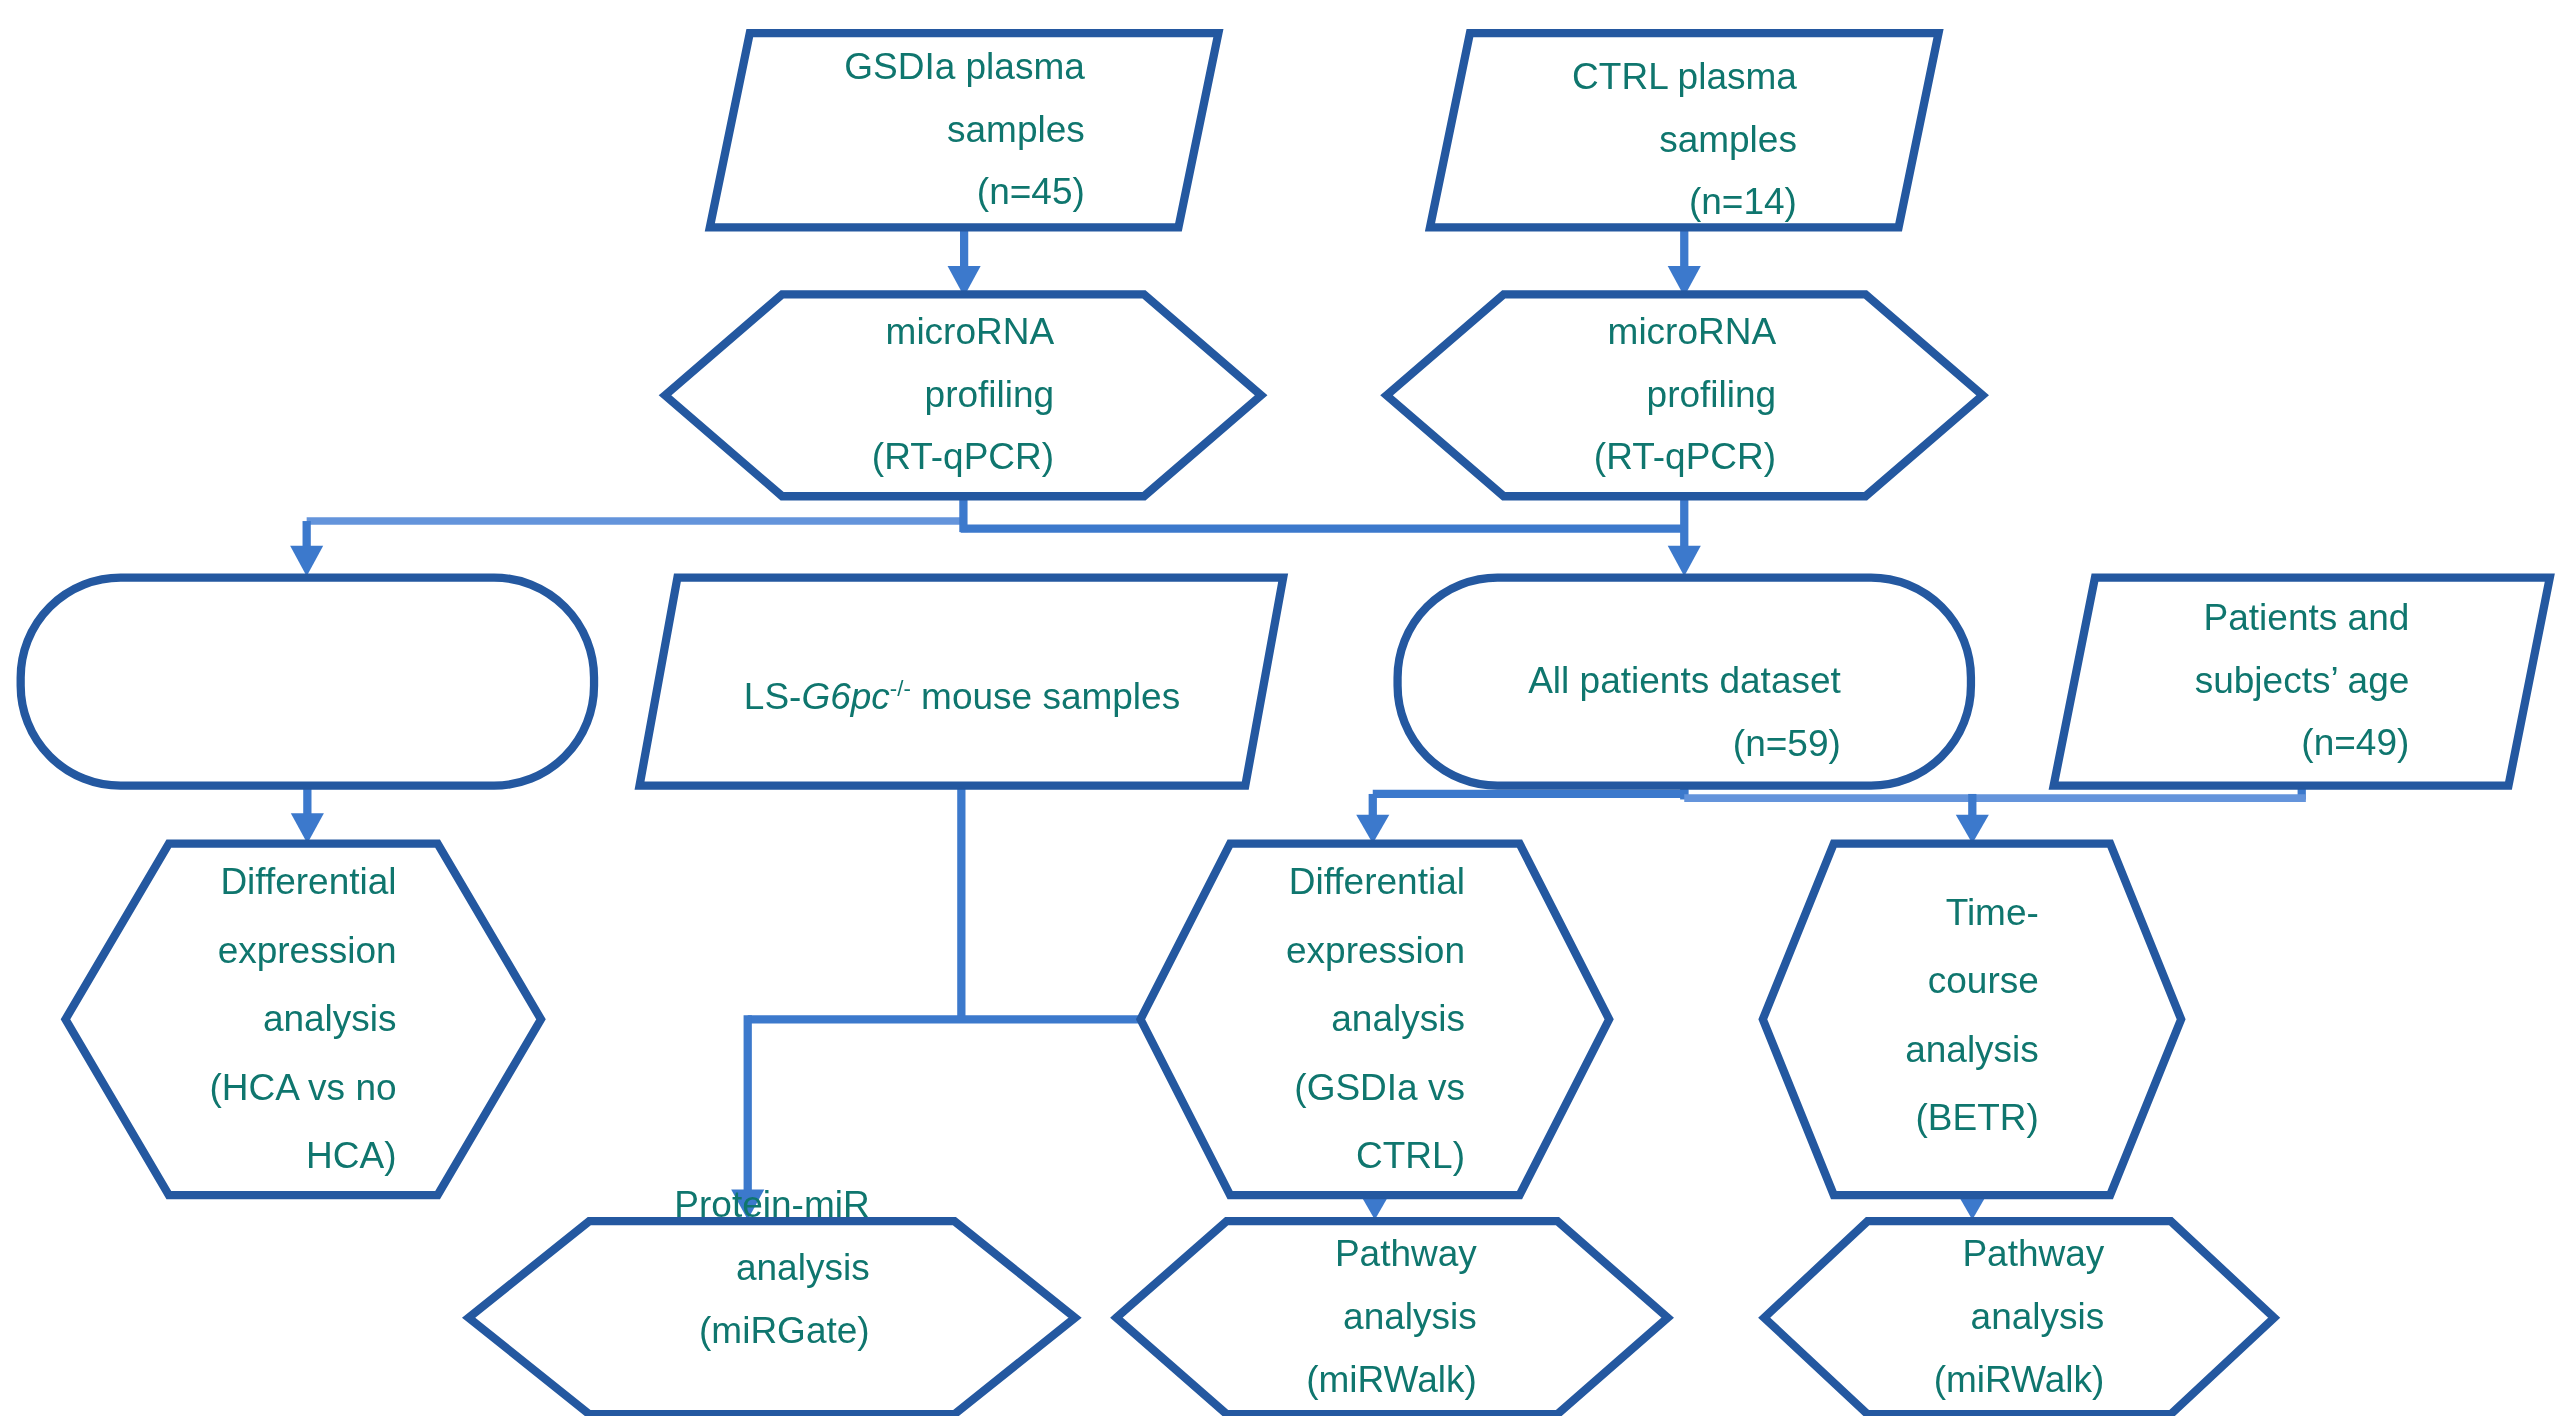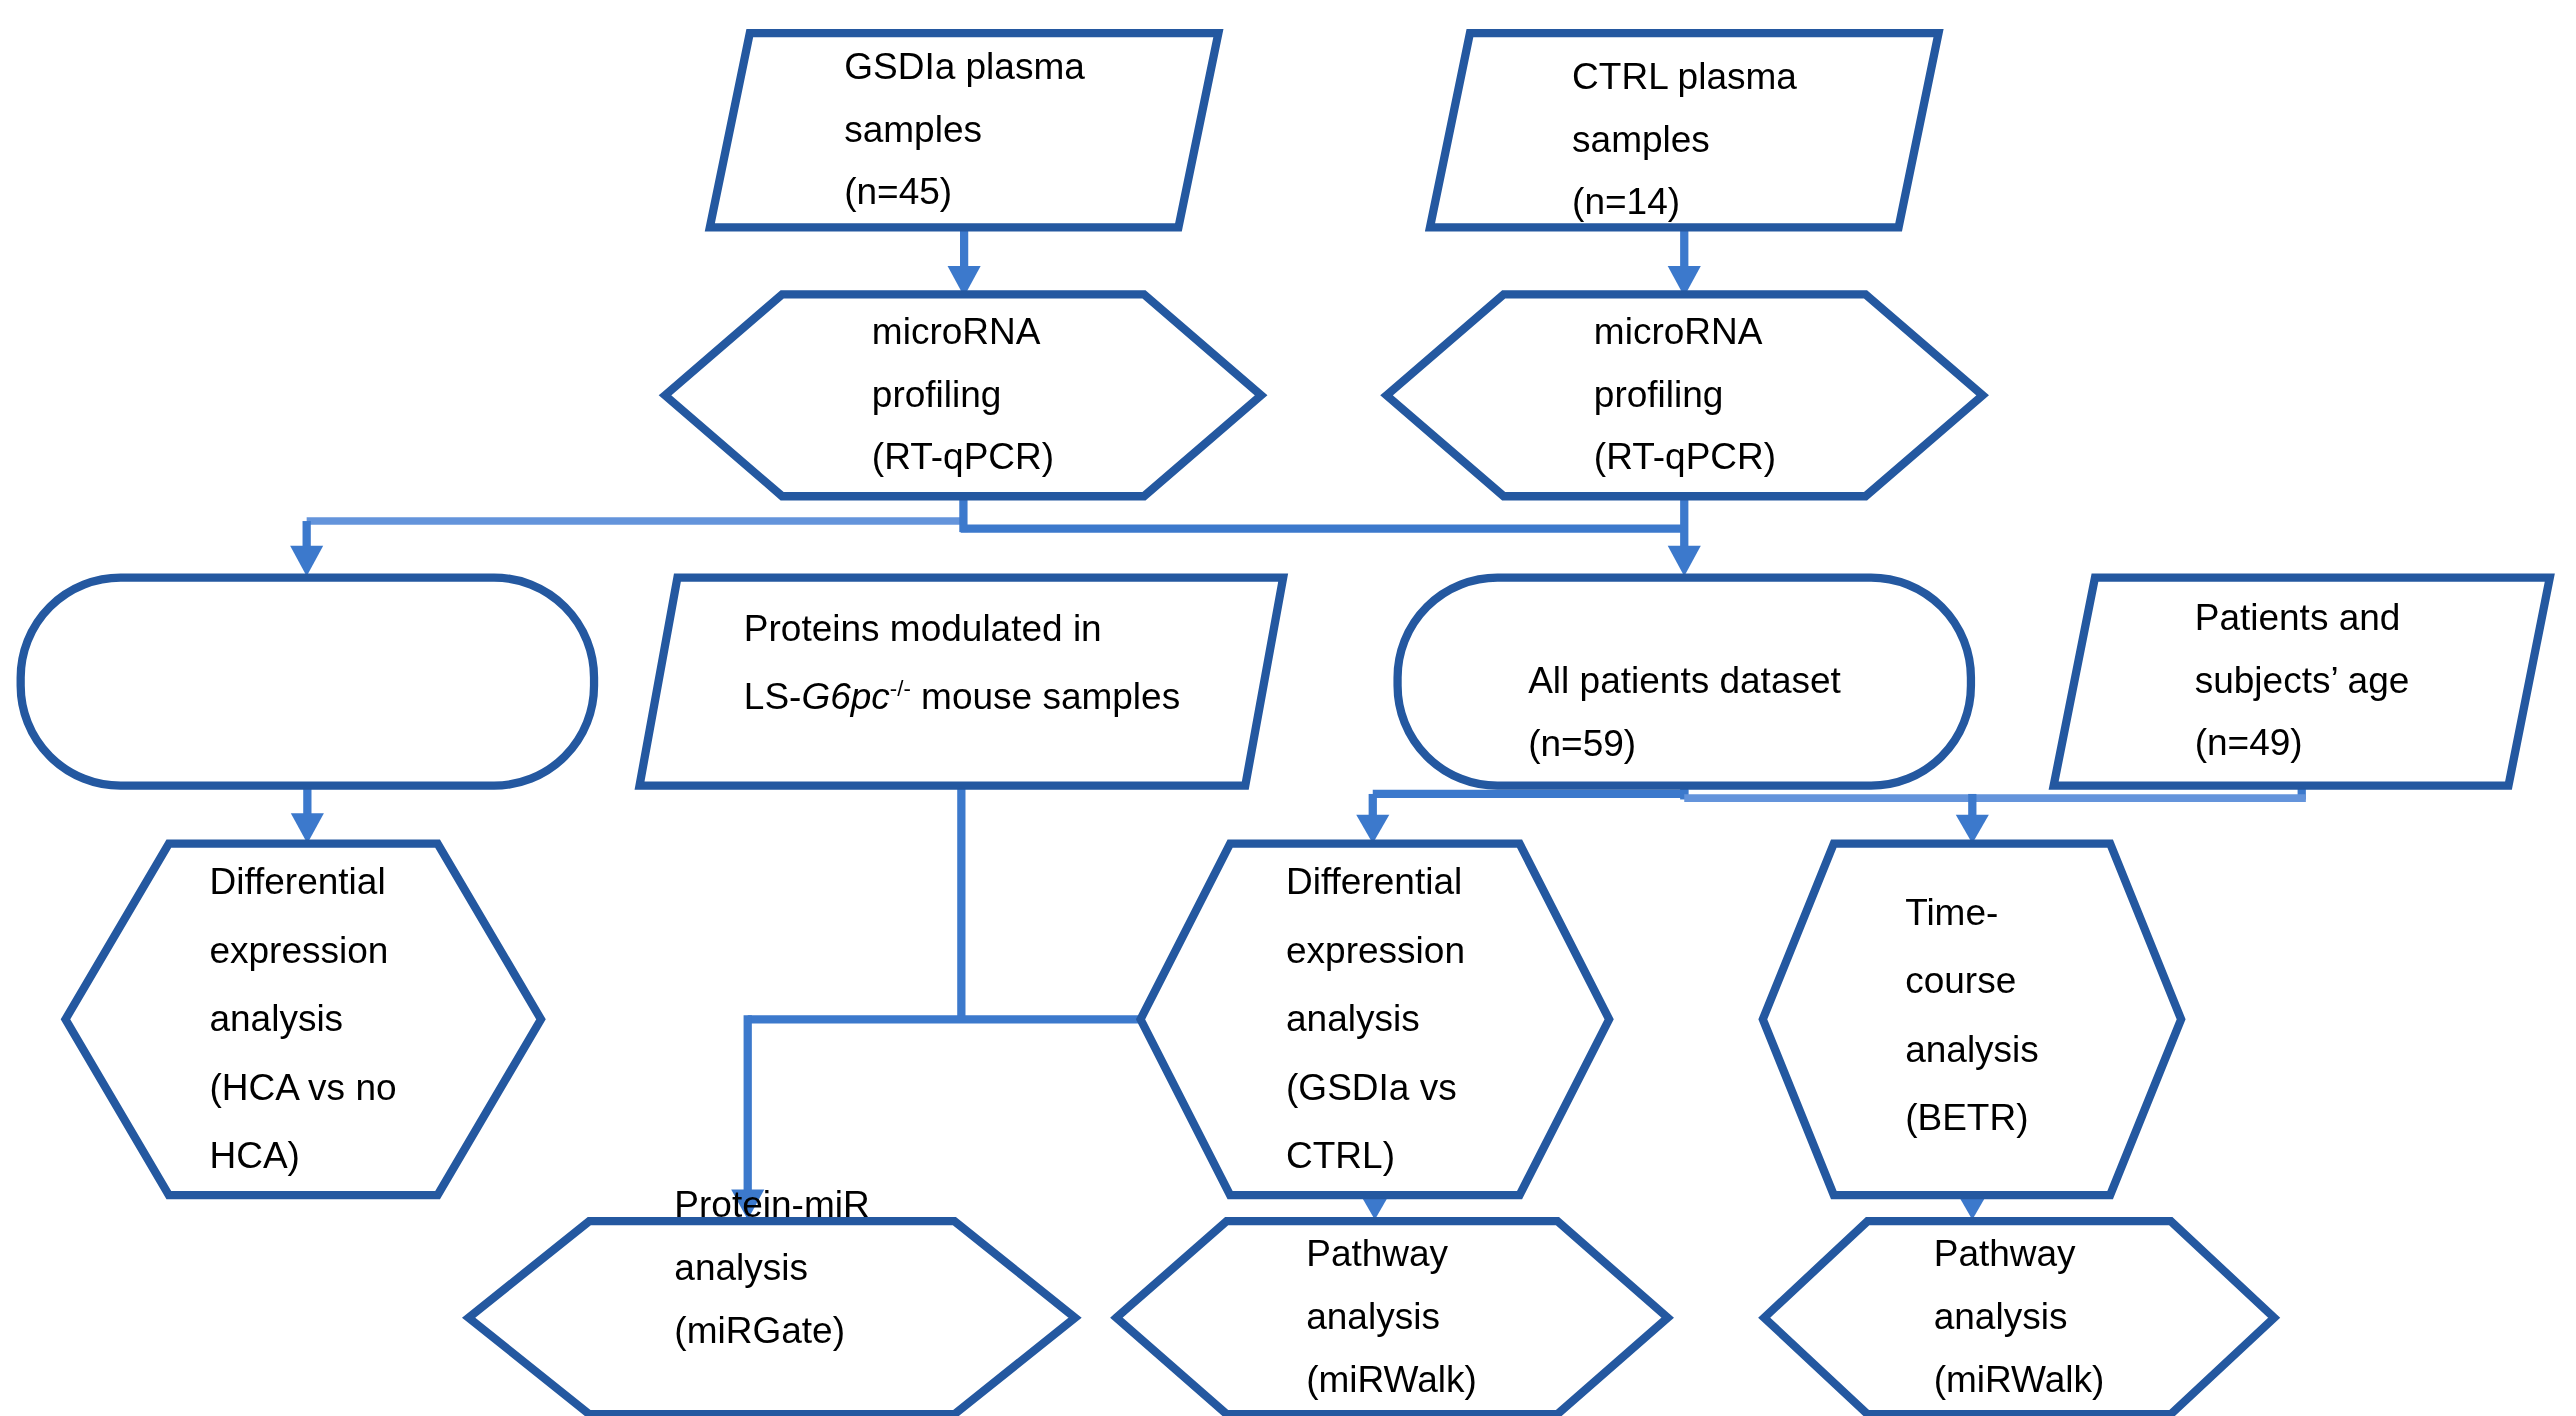--- a/index.html
+++ b/index.html
@@ -7,21 +7,21 @@
     position:relative; width:2576px; height:1417px; background:#ffffff;
     font-family:"Liberation Sans", sans-serif; overflow:hidden;
   }
   #shapes-svg { position:absolute; left:0; top:0; }
   .shape { fill:#ffffff; stroke:#2458A0; stroke-width:12; }
   .edge  { stroke:#3C79CC; stroke-width:12; fill:none; }
   .edge-light { stroke:#6494DB; stroke-width:11; fill:none; }
   .ah { fill:#3C79CC; stroke:none; }
   .label {
     position:absolute; display:flex; align-items:center; justify-content:center;
-    text-align:left; white-space:pre-line; color:#000000;
+    text-align:right; white-space:pre-line; color:#0f766e;
     font-size:37px; line-height:1.7; letter-spacing:0;
   }
   .lh-tall { line-height:1.85; }
   .top-align { align-items:flex-start; padding-top:18px; box-sizing:border-box; }
   .label i { }
   .label sup { font-size:0.6em; line-height:0; }
 </style>
 </head>
 <body>
 
@@ -101,21 +101,21 @@
   <div class="label" style="left:665px; top:294px; width:596px; height:202px;">microRNA
 profiling
 (RT-qPCR)</div>
 
   <div class="label" style="left:1387px; top:294px; width:596px; height:202px;">microRNA
 profiling
 (RT-qPCR)</div>
 
 
   <div class="label lh-tall top-align" style="left:640px; top:577px; width:644px; height:208px;">
-    <span><span>Proteins modulated in</span><br><span>LS-</span><i>G6pc</i><sup>-/-</sup><span> mouse samples</span></span>
+    <span><br><span>LS-</span><i>G6pc</i><sup>-/-</sup><span> mouse samples</span></span>
   </div>
 
   <div class="label" style="left:1398px; top:609px; width:573px; height:208px;">All patients dataset
 (n=59)</div>
 
   <div class="label" style="left:2054px; top:577px; width:496px; height:208px;">Patients and
 subjects’ age
 (n=49)</div>
 
   <div class="label lh-tall" style="left:65px; top:844px; width:476px; height:351px;">Differential

